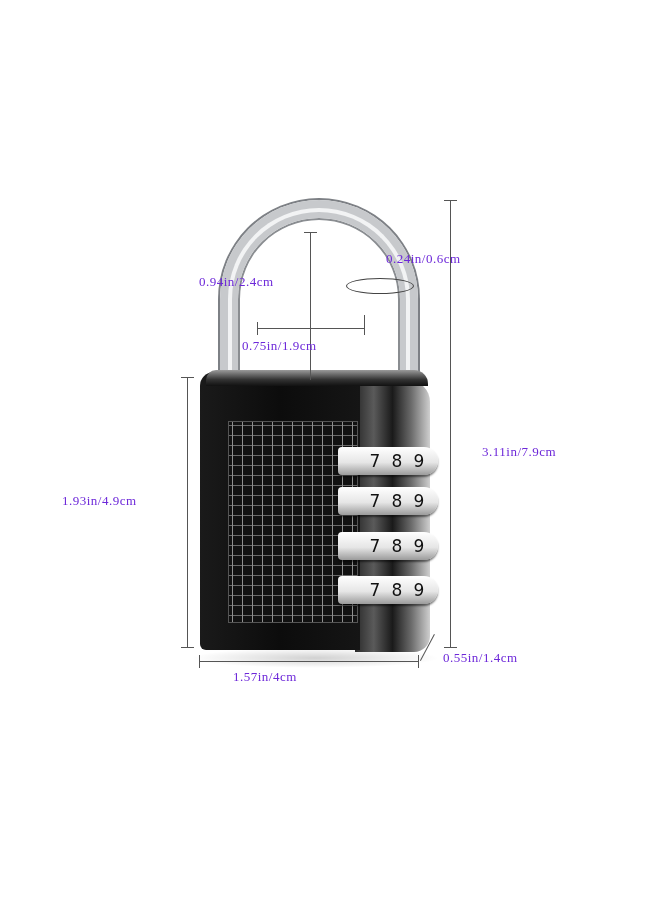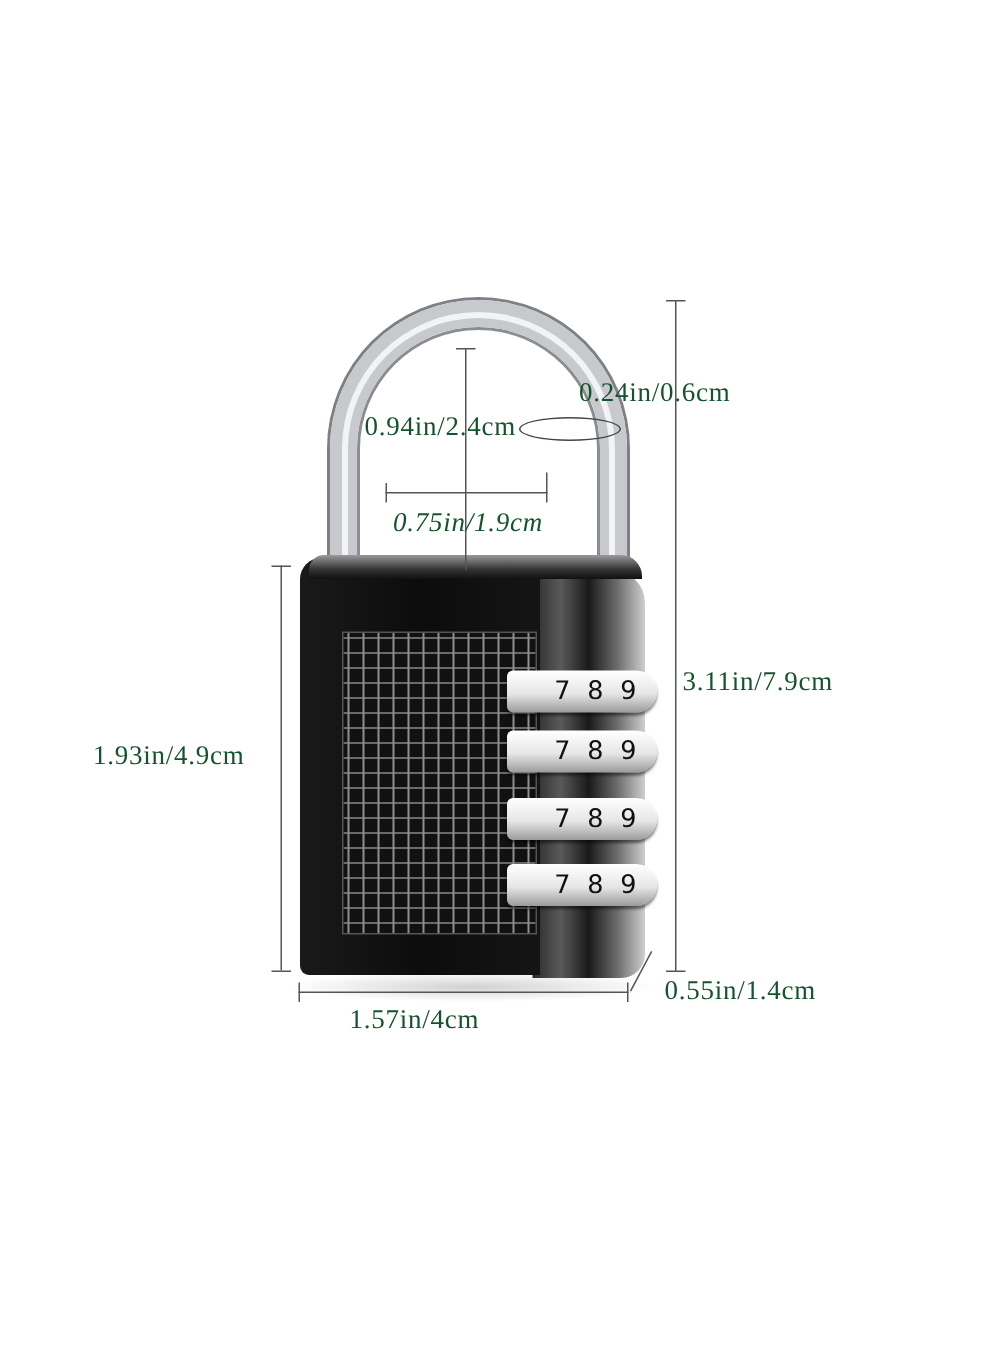--- a/index.html
+++ b/index.html
@@ -6,22 +6,22 @@
     body {
       width: 660px; height: 900px;
       background: #ffffff;
       position: relative;
       overflow: hidden;
       font-family: "Liberation Serif", "DejaVu Serif", serif;
     }
     .canvas { position: absolute; left: 0; top: 0; width: 660px; height: 900px; }
     .dim-label {
       position: absolute;
-      font-size: 18px;
-      color: #14532d;
+      font-size: 13px;
+      color: #6d28d9;
       letter-spacing: 0.5px;
       white-space: nowrap;
       line-height: 1;
     }
     .dim-line { position: absolute; background: #555; }
     .tick { position: absolute; background: #555; }
 
     
     .shackle {
       position: absolute;
@@ -137,34 +137,34 @@
     <span>9</span>
   </div>
   <div class="wheel" style="top:576px;">
     <span>7</span>
     <span>8</span>
     <span>9</span>
   </div>
 
   <div class="dim-line" style="left:310px; top:232px; width:1px; height:148px;"></div>
   <div class="tick" style="left:304px; top:232px; width:13px; height:1px;"></div>
-  <div class="dim-label" style="left:199px; top:275px;margin-left:44px;">0.94in/2.4cm</div>
+  <div class="dim-label" style="left:199px; top:275px;">0.94in/2.4cm</div>
 
   <div class="dim-line" style="left:257px; top:328px; width:108px; height:1px;"></div>
   <div class="tick" style="left:257px; top:322px; width:1px; height:13px;"></div>
   <div class="tick" style="left:364px; top:315px; width:1px; height:20px;"></div>
-  <div class="dim-label" style="left:262px; top:339px;font-style:italic;">0.75in/1.9cm</div>
+  <div class="dim-label" style="left:242px; top:339px;">0.75in/1.9cm</div>
 
   <div class="ring-ellipse"></div>
   <div class="dim-label" style="left:386px; top:252px;">0.24in/0.6cm</div>
 
   <div class="dim-line" style="left:450px; top:200px; width:1px; height:448px;"></div>
   <div class="tick" style="left:444px; top:200px; width:13px; height:1px;"></div>
   <div class="tick" style="left:444px; top:647px; width:13px; height:1px;"></div>
-  <div class="dim-label" style="left:455px; top:445px;text-align:right;">3.11in/7.9cm</div>
+  <div class="dim-label" style="left:482px; top:445px;text-align:right;">3.11in/7.9cm</div>
 
   <div class="dim-line" style="left:187px; top:377px; width:1px; height:270px;"></div>
   <div class="tick" style="left:181px; top:377px; width:13px; height:1px;"></div>
   <div class="tick" style="left:181px; top:647px; width:13px; height:1px;"></div>
   <div class="dim-label" style="left:62px; top:494px;">1.93in/4.9cm</div>
 
   <div class="dim-line" style="left:199px; top:661px; width:220px; height:1px;"></div>
   <div class="tick" style="left:199px; top:655px; width:1px; height:13px;"></div>
   <div class="tick" style="left:418px; top:655px; width:1px; height:13px;"></div>
   <div class="dim-label" style="left:233px; top:670px;text-align:center;">1.57in/4cm</div>

